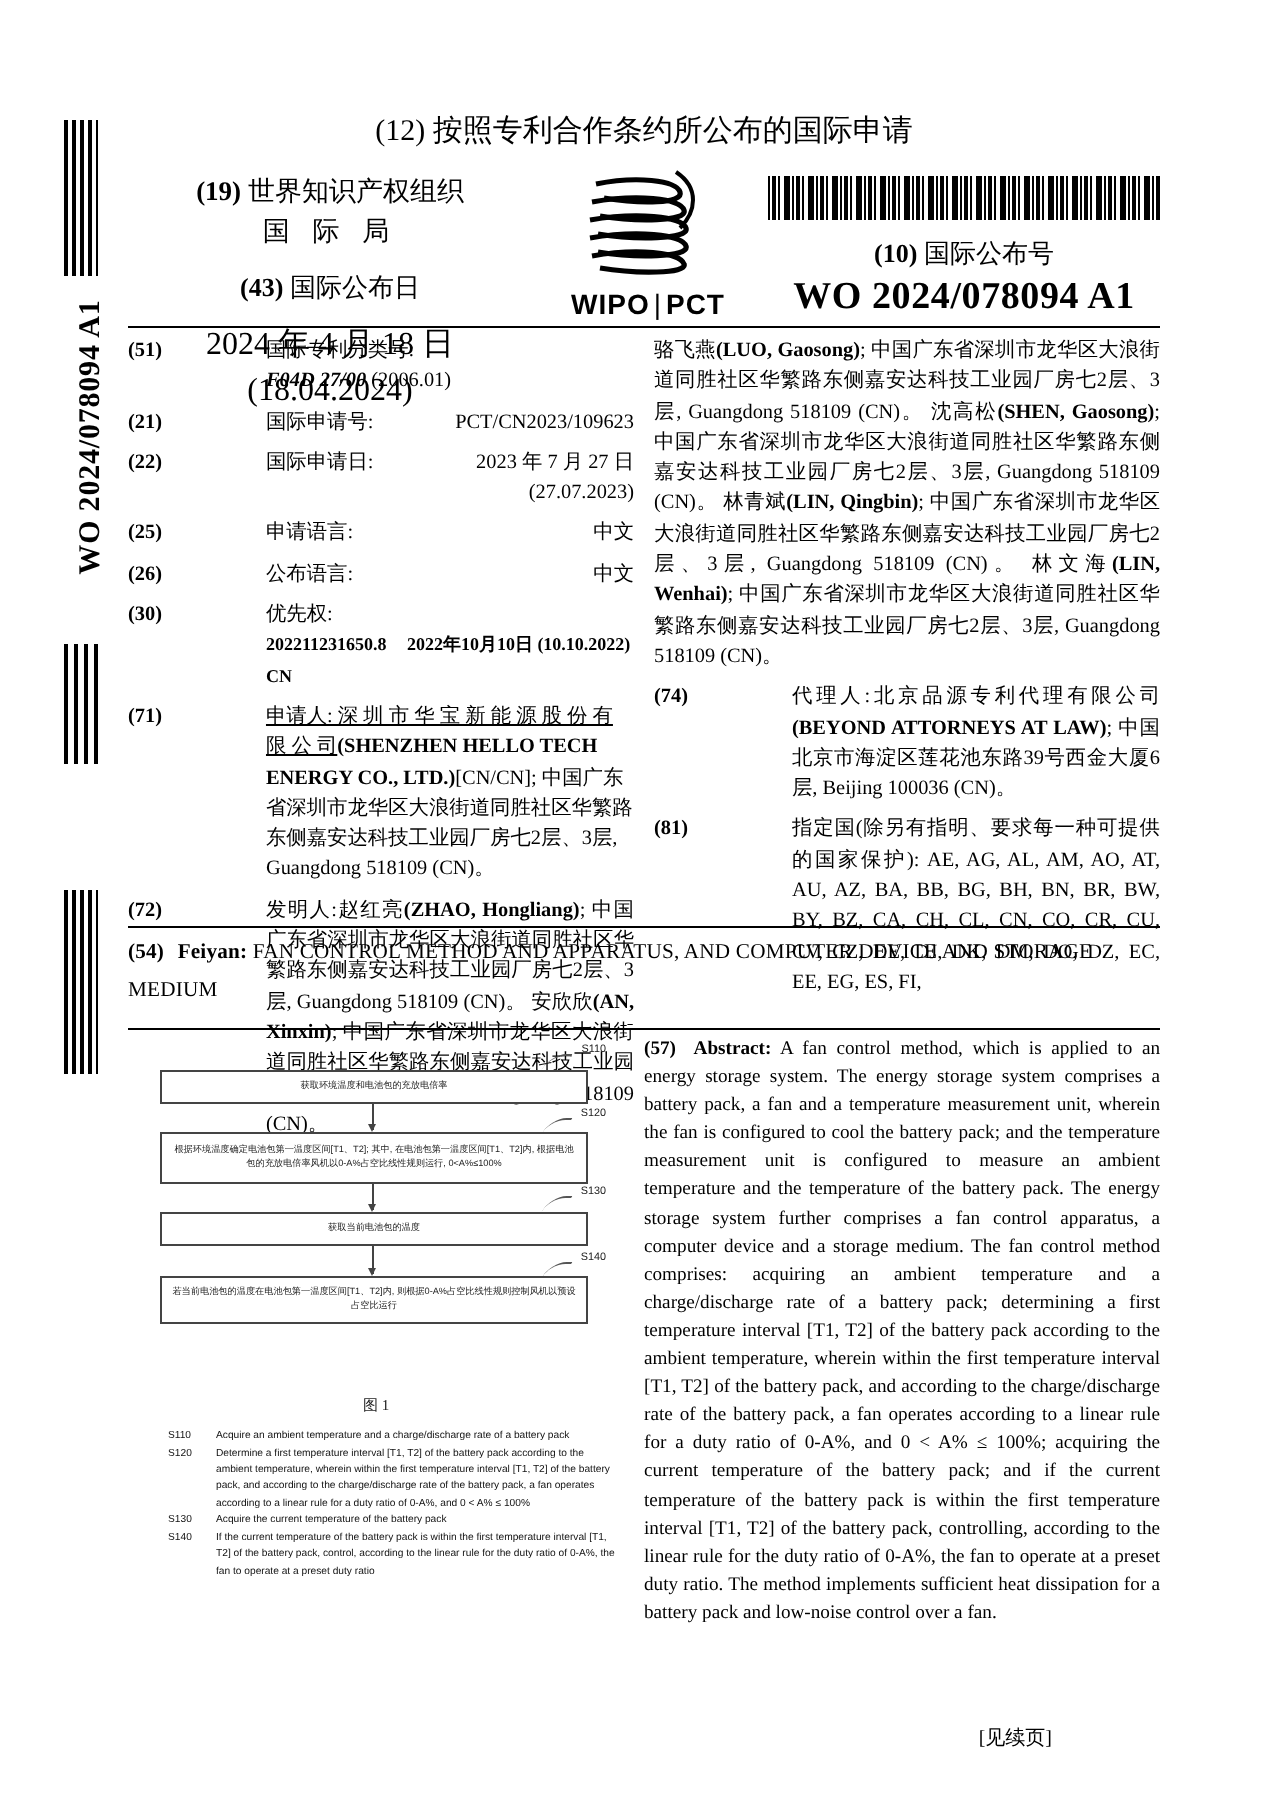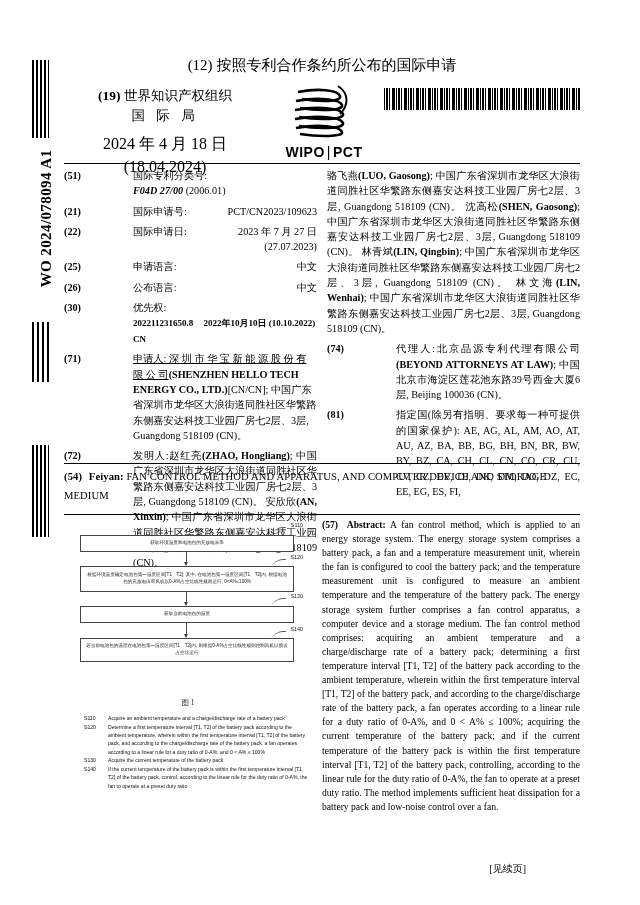--- a/index.html
+++ b/index.html
@@ -309,40 +309,51 @@
     <b>(12)</b>
     <span>按照专利合作条约所公布的国际申请</span>
   </div>
 
   <div class="hdr-left">
     <div class="hdr-19">
       <b>(19)</b>
       <span>世界知识产权组织</span>
     </div>
     <div class="hdr-bureau">国 际 局</div>
+    <div class="hdr-43">
+      <b>(43)</b>
+      <span>国际公布日</span>
+    </div>
     <div class="hdr-date">2024 年 4 月 18 日 (18.04.2024)</div>
   </div>
 
   <div class="wipo">
     <svg width="112" height="62" viewBox="0 0 112 62">
       <g fill="none" stroke="#000" stroke-width="2.6">
         <path d="M30 8 C50 4, 70 6, 72 12 C74 18, 52 18, 34 15"></path>
         <path d="M28 17 C50 13, 72 15, 74 21 C76 27, 50 27, 32 24"></path>
         <path d="M27 26 C50 22, 73 24, 75 30 C77 36, 49 36, 31 33"></path>
         <path d="M27 35 C50 31, 73 33, 75 39 C77 45, 49 45, 31 42"></path>
         <path d="M28 44 C50 40, 72 42, 74 48 C76 53, 50 53, 32 50"></path>
       </g>
       <path d="M70 2 C82 10, 80 22, 72 30" fill="none" stroke="#000" stroke-width="2"></path>
     </svg>
     <div class="wipo-word">
       <span>WIPO</span><span class="sep">|</span><span>PCT</span>
     </div>
   </div>
 
   <div class="bc-top"></div>
+  <div class="hdr-right">
+    <div class="hdr-10">
+      <b>(10)</b>
+      <span>国际公布号</span>
+    </div>
+    <div class="pubno">WO 2024/078094 A1</div>
+  </div>
 
   <div class="rule rule-1"></div>
 
   <div class="biblio">
 
     <div class="col">
 
       <div class="field">
         <span class="fnum">(51)</span>
         <span class="fbody">

